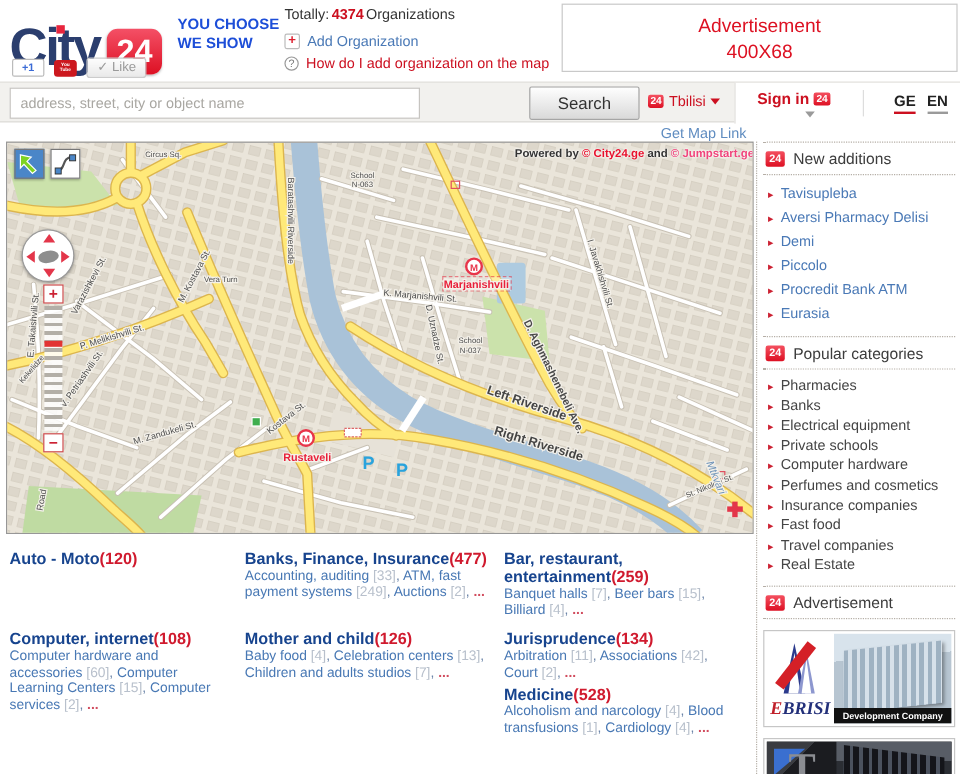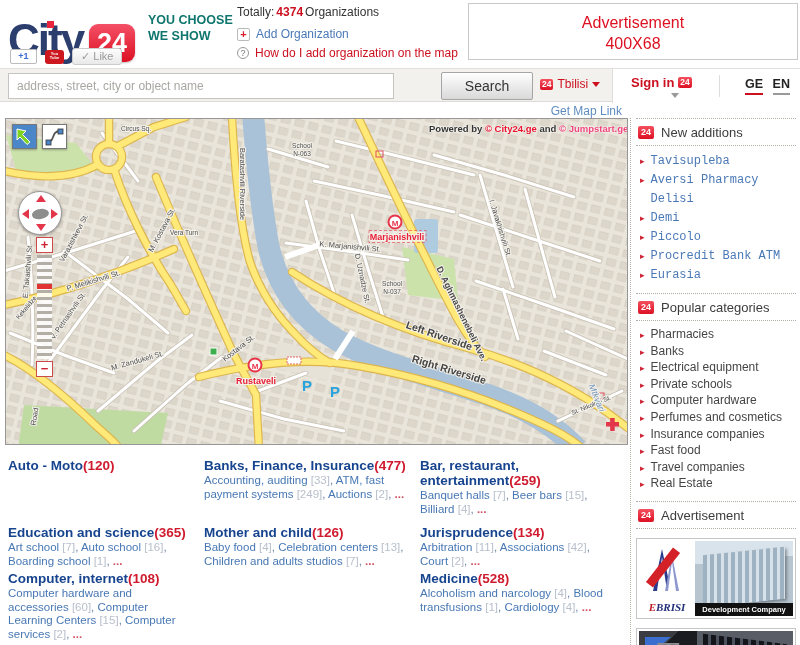--- a/index.html
+++ b/index.html
@@ -10,34 +10,34 @@
   
   .header { position:absolute; left:0; top:0; width:800px; height:66px; }
   .logo { position:absolute; left:8px; top:18px; display:flex; align-items:flex-start; }
   .logo-text { font-size:44px; font-weight:bold; letter-spacing:-2px; color:#2b3e6e; line-height:44px; position:relative; }
   .logo-idot { position:absolute; left:39px; top:3px; width:7px; height:7px; background:#e8253d; }
   .logo-badge { margin-left:6px; margin-top:6px; width:46px; height:38px; background:linear-gradient(#f45066,#dd1023); border-radius:9px; color:#fff; font-size:27px; font-weight:bold; text-align:center; line-height:38px; box-shadow:0 1px 2px rgba(0,0,0,.25); }
   .social { position:absolute; left:10px; top:48px; display:flex; align-items:center; gap:8px; }
   .btn-gplus { width:27px; height:15px; border:1px solid #bbb; border-radius:2px; background:#fff; font-size:9px; font-weight:bold; color:#3b6bd6; text-align:center; line-height:13px; }
   .btn-yt { width:19px; height:14px; border-radius:3px; background:#cc181e; color:#fff; font-size:4px; font-weight:bold; text-align:center; line-height:4.5px; padding-top:2px; }
   .btn-like { height:17px; padding:0 8px; border:1px solid #ccc; border-radius:3px; background:linear-gradient(#fdfdfd,#e9e9e9); color:#9a9a9a; font-size:11px; line-height:15px; }
-  .tagline { position:absolute; left:148px; top:12px; color:#0f766e; font-size:12.5px; font-weight:bold; line-height:16px; }
+  .tagline { position:absolute; left:148px; top:12px; color:#1d4ed8; font-size:12.5px; font-weight:bold; line-height:16px; }
   .totals { position:absolute; left:237px; top:5px; font-size:12px; color:#333; }
   .totals-line1 .num { color:#cc0f1f; font-weight:bold; padding:0 2px; }
   .add-org { margin-top:8px; display:flex; align-items:center; }
   .plus-box { width:13px; height:13px; border:1px solid #bbb; border-radius:2px; color:#dd1c2c; font-weight:bold; font-size:11px; text-align:center; line-height:11px; margin-right:6px; background:#fff; }
   .add-org a { color:#4a79b6; text-decoration:none; font-size:12px; }
   .help-line { margin-top:5px; display:flex; align-items:center; }
   .q-icon { width:12px; height:12px; border:1px solid #999; border-radius:50%; color:#777; font-size:9px; text-align:center; line-height:11px; margin-right:6px; }
   .help-line a { color:#cc1020; text-decoration:none; font-size:12px; }
   .ad-box { position:absolute; left:468px; top:3px; width:330px; height:57px; border:1px solid #c9c9c9; color:#dd1122; font-size:16px; text-align:center; padding-top:8px; line-height:21px; }
 
   
   .search-strip { position:absolute; left:0; top:68px; width:800px; height:34px; background:#f2f1ee; border-top:1px solid #e2e0dc; border-bottom:1px solid #dddbd7; }
-  .search-input { position:absolute; left:8px; top:4px; width:386px; height:26px; border:1px solid #c6c4c0; padding:0 8px; font-size:12px; color:#555; background:#fff; font-family:"Liberation Sans",sans-serif; }
+  .search-input { position:absolute; left:8px; top:4px; width:342px; height:26px; border:1px solid #c6c4c0; padding:0 8px; font-size:12px; color:#555; background:#fff; font-family:"Liberation Sans",sans-serif; }
   .search-input::placeholder { color:#a9a7a2; }
   .search-btn { position:absolute; left:441px; top:3px; width:92px; height:28px; border:1px solid #a5a5a5; border-radius:2px; background:linear-gradient(#fefefe,#d9d9d9); font-size:14px; color:#333; font-family:"Liberation Sans",sans-serif; }
   .city-select { position:absolute; left:540px; top:8px; display:flex; align-items:center; gap:4px; color:#cc1020; font-size:12px; cursor:pointer; }
   .mini24 { display:inline-block; background:linear-gradient(#f4505f,#dd1023); color:#fff; border-radius:2px; font-size:8.5px; font-weight:bold; padding:1px 2px; line-height:9px; }
   .caret-red { width:0; height:0; border-left:4px solid transparent; border-right:4px solid transparent; border-top:5px solid #cc1020; }
   .white-panel { position:absolute; left:612px; top:0; width:188px; height:34px; background:#fff; border-left:1px solid #e0dedb; }
   .signin { position:absolute; left:18px; top:6px; display:flex; align-items:center; gap:4px; color:#cc1020; font-weight:bold; font-size:13px; cursor:pointer; }
   .signin-caret { position:absolute; left:58px; top:24px; width:0; height:0; border-left:4px solid transparent; border-right:4px solid transparent; border-top:5px solid #9a9a9a; }
   .vsep { position:absolute; left:106px; top:6px; width:1px; height:22px; background:#ddd; }
   .langs { position:absolute; left:132px; top:8px; font-size:12.5px; font-weight:bold; color:#222; }
@@ -84,32 +84,32 @@
   .sidebar:before { content:""; position:absolute; left:-6px; top:0; height:527px; border-left:1px dotted #b5aea6; }
   .side-sec { border-top:1px dotted #b5aea6; }
   .side-head { display:flex; align-items:center; gap:7px; padding:6px 2px 5px 2px; border-bottom:1px dotted #b5aea6; }
   .badge24 { background:linear-gradient(#f4505f,#dd1023); color:#fff; border-radius:2px; font-size:9px; font-weight:bold; padding:2px 3px; line-height:9px; }
   .side-title { font-size:13px; color:#3c3c3c; }
   .side-list { padding:6px 0 8px 4px; }
   .side-link { display:flex; align-items:baseline; cursor:pointer; }
   .nl .side-link { line-height:19px; }
   .pl .side-link { line-height:15.6px; }
   .side-link .arr { color:#cc2233; font-size:9px; margin-right:6px; }
-  .nl .side-link .lbl { color:#4a79b6; font-size:12px;font-family:Liberation Mono, monospace; }
+  .nl .side-link .lbl { color:#4a79b6; font-size:12px; }
   .pl .side-link .lbl { color:#454545; font-size:12px; }
   .ad-banner { width:160px; height:81px; border:1px solid #c6c6c6; background:#fff; padding:2px; margin-top:9px; }
   .ad-inner { width:100%; height:100%; display:flex; overflow:hidden; position:relative; }
   
   .eb-left { width:56px; background:#fff; position:relative; }
   .eb-a1 { position:absolute; left:14px; top:8px; width:0; height:0; border-left:9px solid transparent; border-right:9px solid transparent; border-bottom:42px solid #2b3a8c; }
   .eb-a1:after { content:""; position:absolute; left:-5px; top:8px; width:0; height:0; border-left:5px solid transparent; border-right:5px solid transparent; border-bottom:34px solid #fff; }
   .eb-a2 { position:absolute; left:26px; top:14px; width:0; height:0; border-left:7px solid transparent; border-right:7px solid transparent; border-bottom:36px solid #8d97cf; }
   .eb-a2:after { content:""; position:absolute; left:-4px; top:7px; width:0; height:0; border-left:4px solid transparent; border-right:4px solid transparent; border-bottom:29px solid #fff; }
   .eb-sw { position:absolute; left:2px; top:22px; width:44px; height:9px; background:#d42027; transform:rotate(-52deg); }
-  .eb-name { position:absolute; left:0; bottom:3px; width:56px; text-align:center; font-family:"Liberation Serif",serif; font-style:italic; font-weight:bold; font-size:11px; color:#23307a; }
+  .eb-name { position:absolute; left:0; bottom:3px; width:56px; text-align:center; font-family:"Liberation Serif",serif; font-style:italic; font-weight:bold; font-size:15px; color:#23307a; }
   .eb-name .e { color:#c0202a; }
   .eb-right { width:98px; position:relative; background:linear-gradient(175deg,#d8e3ec 0 28%,#b7c5d1 28% 100%); }
   .eb-bldg { position:absolute; left:8px; top:10px; width:82px; height:52px; background:repeating-linear-gradient(90deg,#9fb2c2 0 4px,#d7e1ea 4px 7px), linear-gradient(#cfdae4,#8fa2b4); transform:skewY(-6deg); box-shadow:2px 2px 3px rgba(0,0,0,.35); }
   .eb-cap { position:absolute; left:0; bottom:0; width:98px; height:13px; background:#111; color:#fff; font-size:7.5px; font-weight:bold; text-align:center; line-height:13px; }
   
   .tf-inner { background:#16171a; }
   .tf-left { width:58px; position:relative; background:linear-gradient(135deg,#3a3c41 0 30%,#1b1c20 30% 100%); }
   .tf-tri { position:absolute; left:6px; top:6px; width:0; height:0; border-top:22px solid #3a6fd0; border-right:26px solid transparent; }
   .tf-t { position:absolute; left:18px; top:6px; font-family:"Liberation Serif",serif; font-size:34px; font-weight:bold; color:#8b8d92; line-height:34px; }
   .tf-right { width:96px; position:relative; background:linear-gradient(#585d66 0 22%,#2b2e34 22% 100%); }
@@ -535,24 +535,20 @@
         </div>
       </div>
     </div>
   </div>
 
   <div class="cats">
     <div class="cat-col">
       <div class="cat-block rowA">
         <div class="cat-title"><a class="t">Auto - Moto</a><span class="c">(120)</span></div>
       </div>
-      <div class="cat-block rowB">
-        <div class="cat-title"><a class="t">Education and science</a><span class="c">(365)</span></div>
-        <div class="cat-items"><a class="cat-link">Art school</a><span class="cnt"> [7]</span><span>, </span><a class="cat-link">Auto school</a><span class="cnt"> [16]</span><span>, </span><a class="cat-link">Boarding school</a><span class="cnt"> [1]</span><span>, </span><a class="more">...</a></div>
-      </div>
       <div class="cat-block">
         <div class="cat-title"><a class="t">Computer, internet</a><span class="c">(108)</span></div>
         <div class="cat-items"><a class="cat-link">Computer hardware and accessories</a><span class="cnt"> [60]</span><span>, </span><a class="cat-link">Computer Learning Centers</a><span class="cnt"> [15]</span><span>, </span><a class="cat-link">Computer services</a><span class="cnt"> [2]</span><span>, </span><a class="more">...</a></div>
       </div>
     </div>
     <div class="cat-col">
       <div class="cat-block rowA">
         <div class="cat-title"><a class="t">Banks, Finance, Insurance</a><span class="c">(477)</span></div>
         <div class="cat-items"><a class="cat-link">Accounting, auditing</a><span class="cnt"> [33]</span><span>, </span><a class="cat-link">ATM, fast payment systems</a><span class="cnt"> [249]</span><span>, </span><a class="cat-link">Auctions</a><span class="cnt"> [2]</span><span>, </span><a class="more">...</a></div>
       </div>

